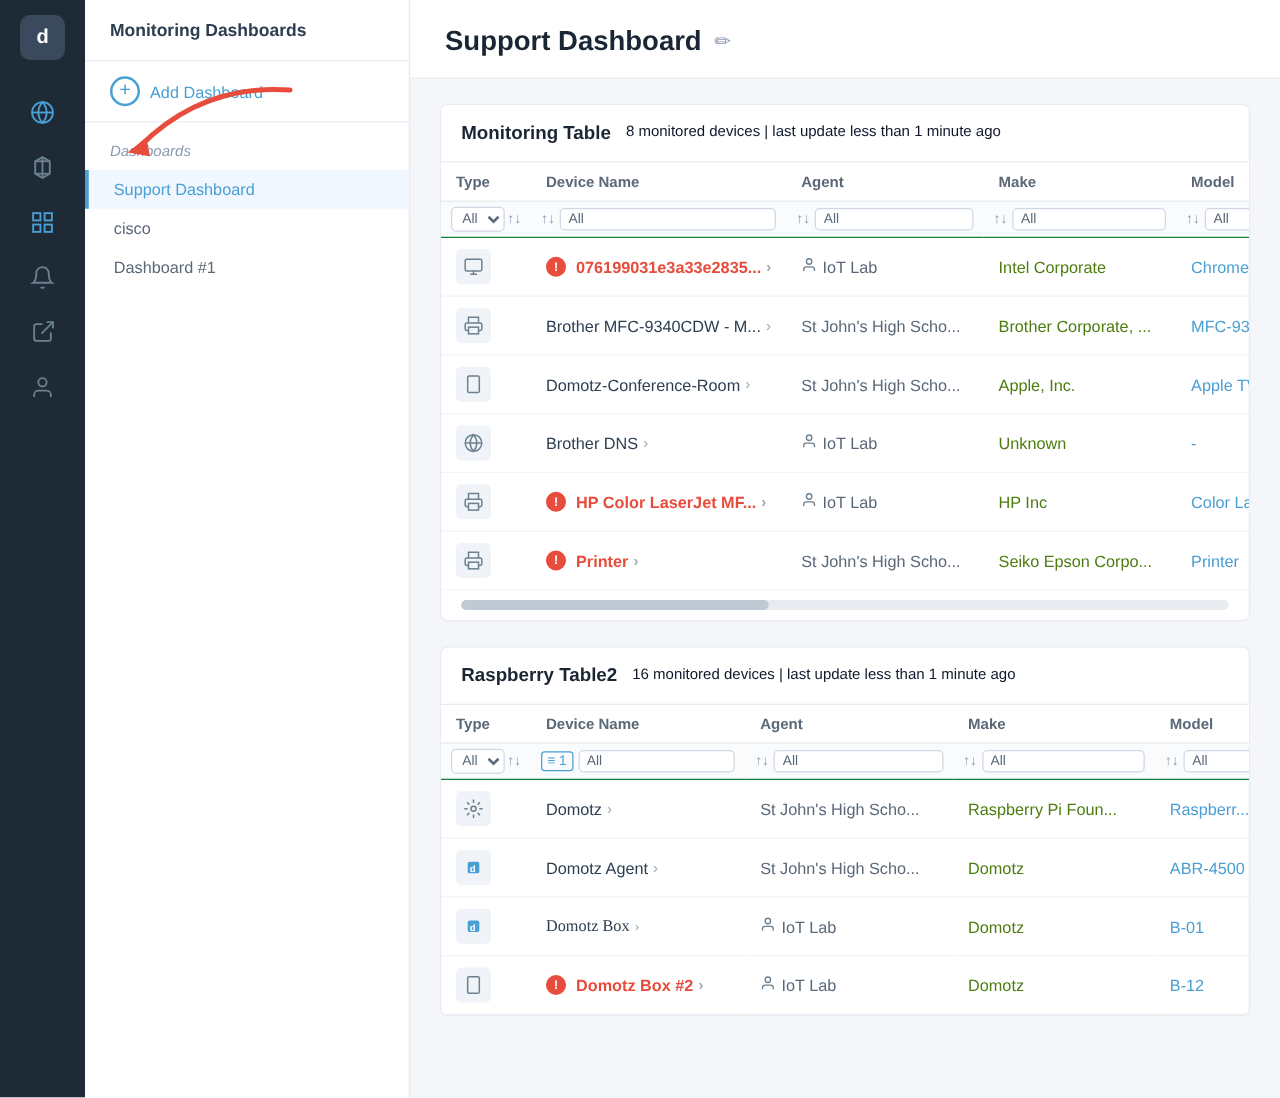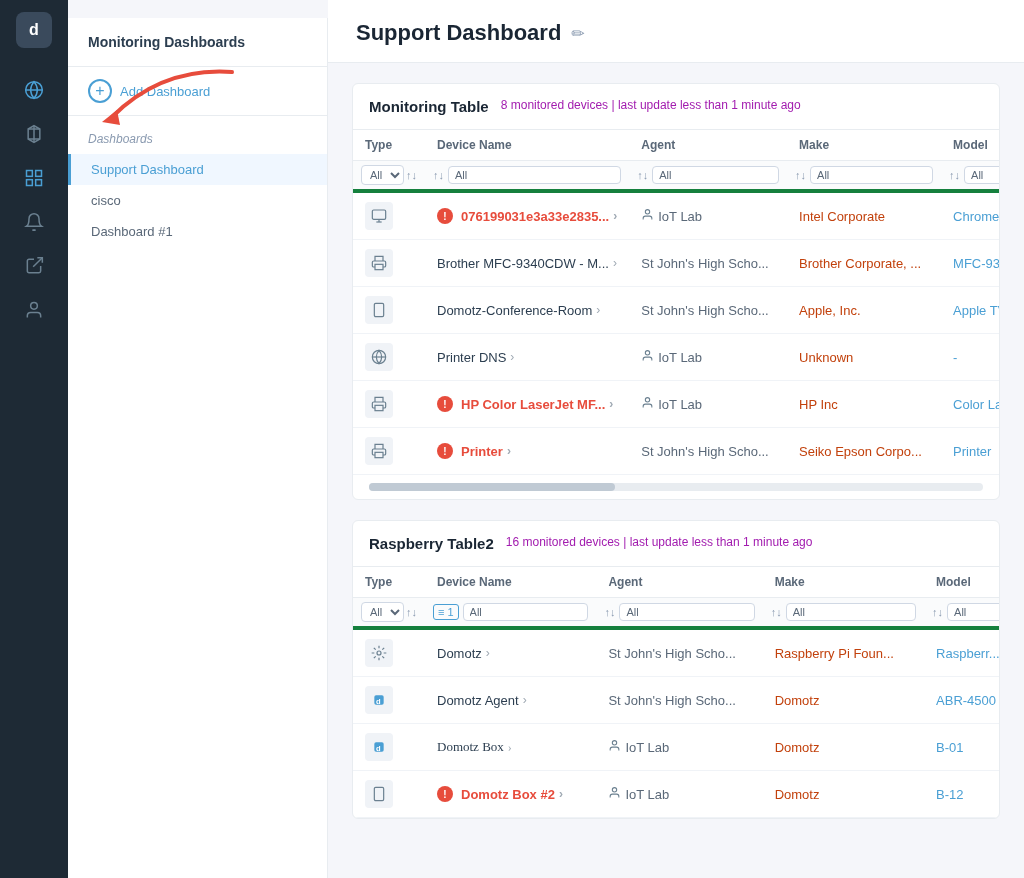--- a/index.html
+++ b/index.html
@@ -35,21 +35,20 @@
     .nav-icon svg { width: 20px; height: 20px; }
 
     
     .sidebar {
       width: 260px;
       background: #fff;
       border-right: 1px solid #e8ecf0;
       display: flex;
       flex-direction: column;
       flex-shrink: 0;
-      margin-top: 18px;
     }
     .sidebar-header {
       padding: 16px 20px;
       font-size: 14px;
       font-weight: 600;
       color: #2c3e50;
       border-bottom: 1px solid #e8ecf0;
     }
     .add-dashboard-btn {
       display: flex; align-items: center; gap: 8px;
@@ -120,21 +119,21 @@
     }
     .table-section-header {
       padding: 14px 16px;
       display: flex; gap: 12px;
       border-bottom: 1px solid #e8ecf0;
     }
     .table-section-title {
       font-size: 15px; font-weight: 700; color: #1a2634;
     }
     .table-section-meta {
-      font-size: 12px; color: #a21caf;
+      font-size: 12px; color: #0f172a;
     }
 
     
     .monitoring-table {
       width: 100%;
       overflow-x: auto;
     }
     table {
       width: 100%; border-collapse: collapse; min-width: 700px;
     }
@@ -142,21 +141,21 @@
       padding: 8px 12px;
       text-align: left;
       font-size: 12px;
       font-weight: 600;
       color: #5a6878;
       background: #fff;
       border-bottom: 1px solid #e8ecf0;
     }
     .filter-row td {
       padding: 4px 8px;
-      border-bottom: 4px solid #15803d;
+      border-bottom: 1px solid #15803d;
       background: #fafbfc;
     }
     .filter-select {
       display: flex; align-items: center; gap: 2px;
     }
     .filter-select select {
       border: 1px solid #d0d8e4; border-radius: 4px;
       padding: 2px 4px; font-size: 11px; color: #5a6878;
       background: #fff;
     }
@@ -186,21 +185,21 @@
       width: 16px; height: 16px;
       background: #e74c3c; border-radius: 50%;
       color: white; font-size: 10px; font-weight: bold;
       margin-right: 4px;
       flex-shrink: 0;
     }
     .device-name { display: flex; align-items: center; gap: 4px; }
     .device-name.error { color: #e74c3c; font-weight: 600; }
     .chevron-right { color: #a0aab4; font-size: 12px; }
     .agent-cell { display: flex; align-items: center; gap: 4px; color: #5a6878; }
-    .make-cell { color: #c2410c; }
+    .make-cell { color: #4d7c0f; }
     .model-cell { color: #4a9fd4; }
 
     .scrollbar-area {
       height: 8px;
       background: #e8ecf0;
       border-radius: 4px;
       margin: 8px 16px;
       position: relative;
     }
     .scrollbar-thumb {
@@ -408,21 +407,21 @@
             <tr>
               <td><div class="device-icon">
                   <svg width="16" height="16" viewBox="0 0 24 24" fill="none" stroke="#6b8090" stroke-width="1.8">
                     <circle cx="12" cy="12" r="10"></circle>
                     <line x1="2" y1="12" x2="22" y2="12"></line>
                     <path d="M12 2a15 15 0 0 1 4 10 15 15 0 0 1-4 10 15 15 0 0 1-4-10 15 15 0 0 1 4-10z"></path>
                   </svg>
                 </div></td>
               <td>
                 <div class="device-name" style="display: flex; align-items: center; gap: 4px;">
-                  <span>Printer DNS</span>
+                  <span>Brother DNS</span>
                   <span class="chevron-right">›</span>
                 </div>
               </td>
               <td>
                 <div class="agent-cell">
                   <span><svg width="13" height="13" viewBox="0 0 24 24" fill="none" stroke="#6b8090" stroke-width="2">
                       <path d="M20 21v-2a4 4 0 0 0-4-4H8a4 4 0 0 0-4 4v2"></path>
                       <circle cx="12" cy="7" r="4"></circle>
                     </svg></span>
                   <span>IoT Lab</span>

